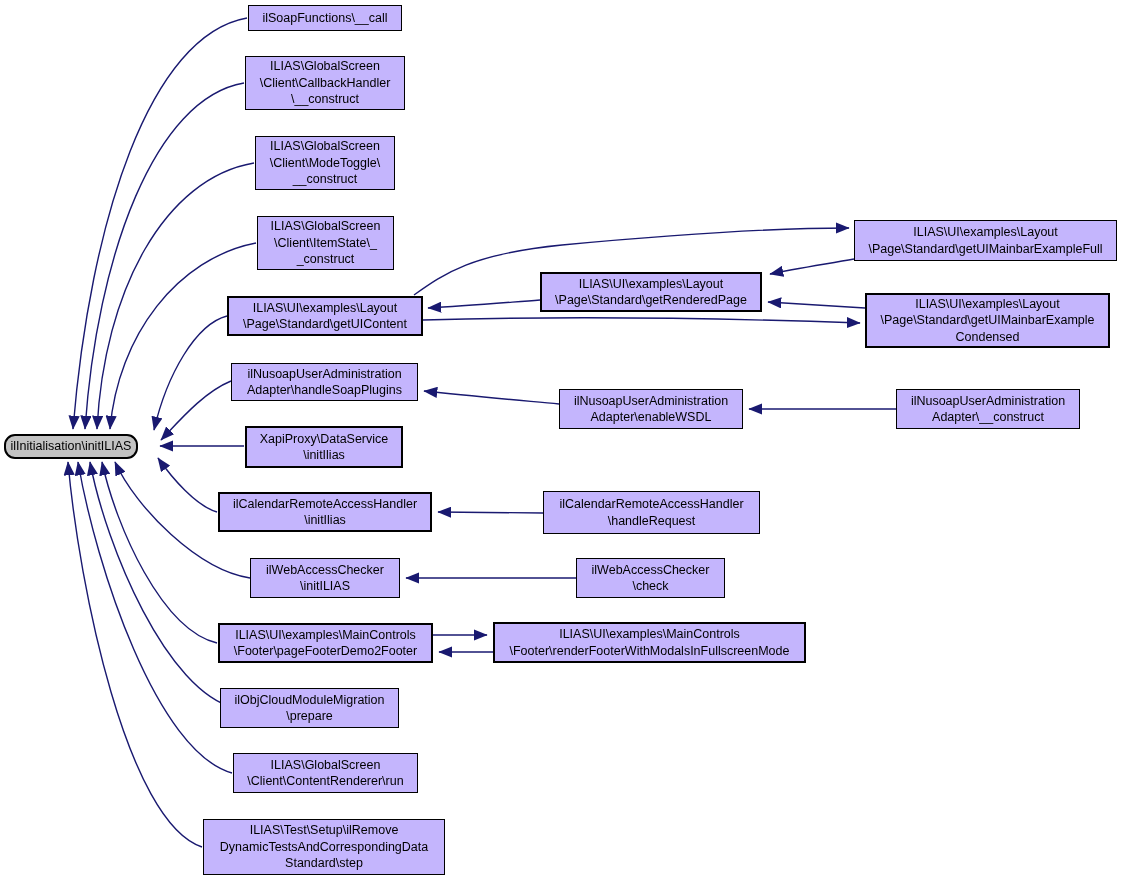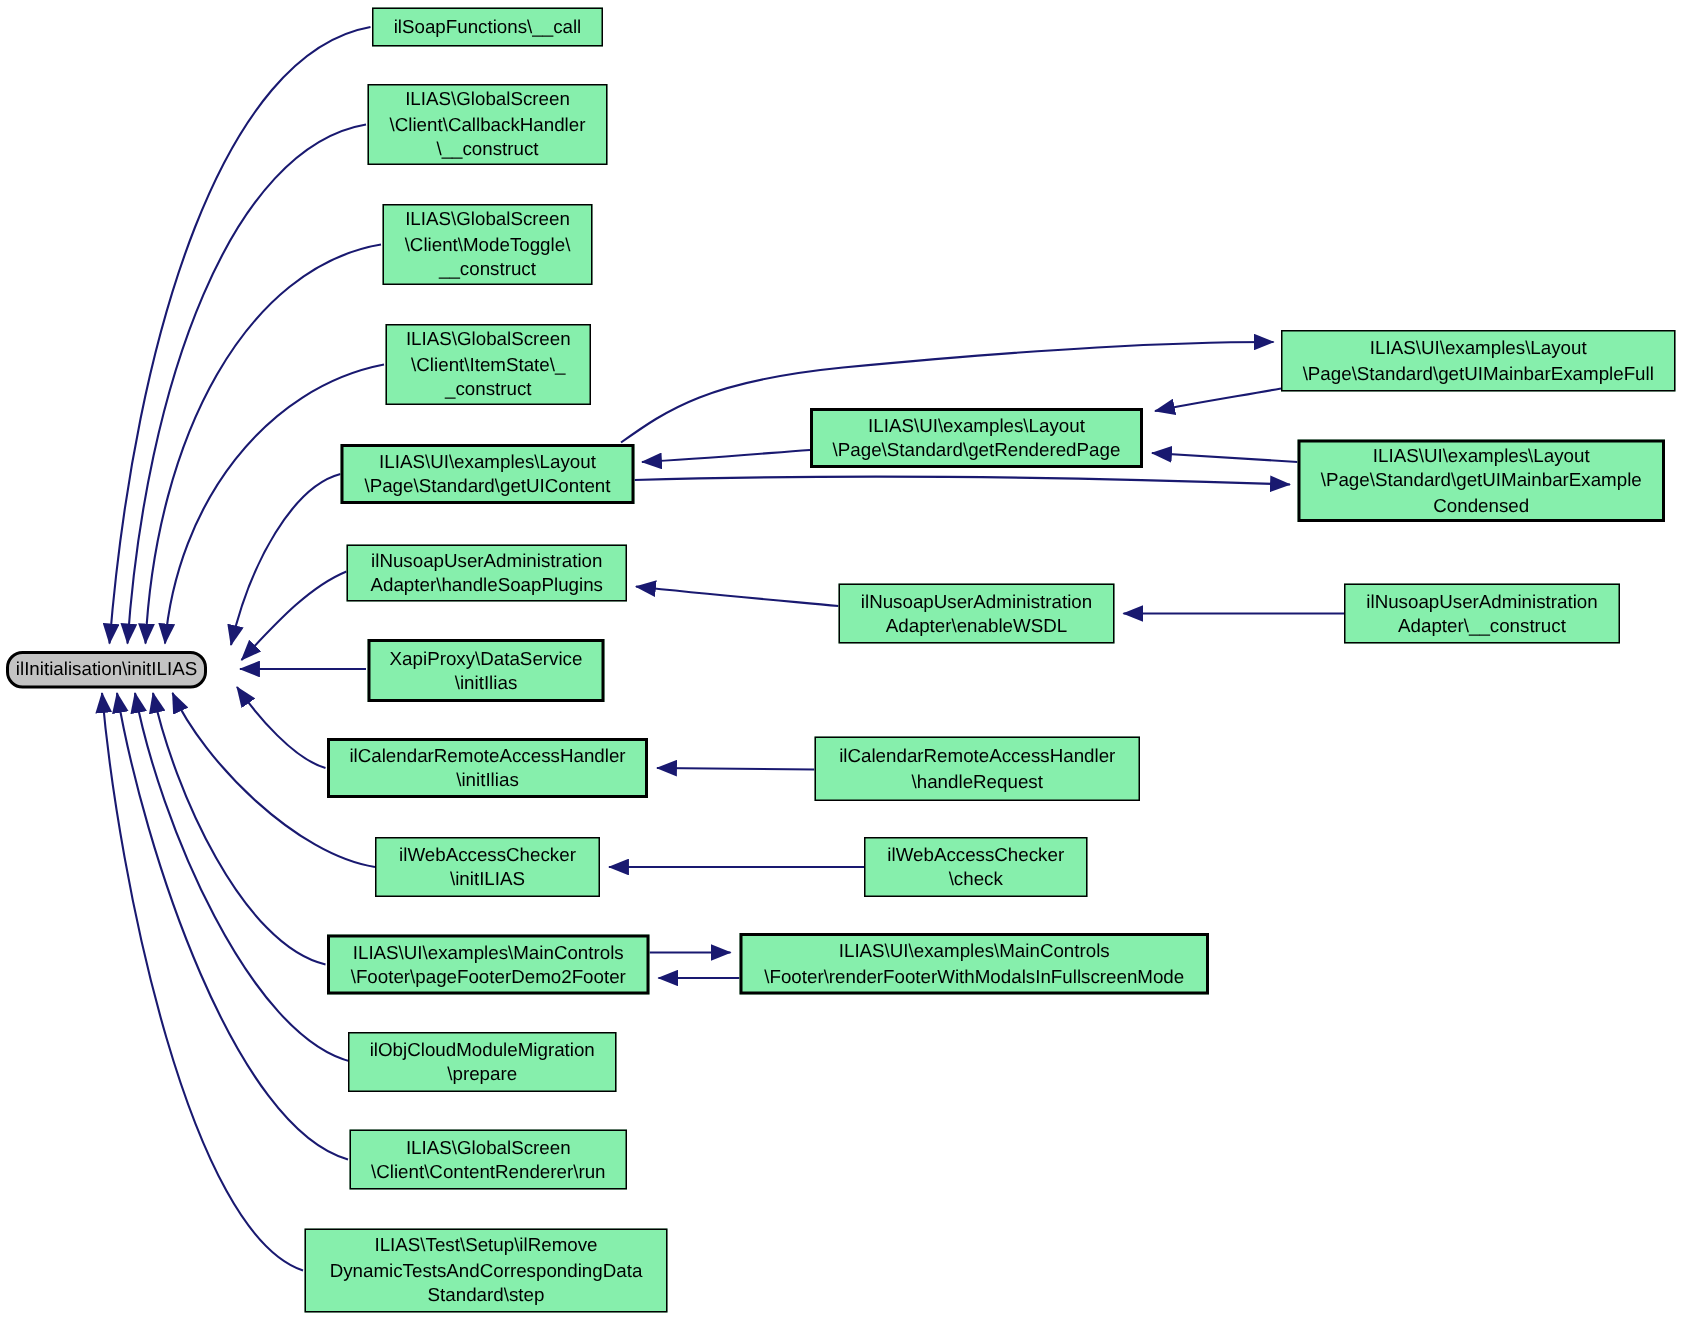--- a/index.html
+++ b/index.html
@@ -10,21 +10,21 @@
     font-family:"Liberation Sans", sans-serif;
     overflow:hidden;
   }
   #edges{position:absolute;left:0;top:0;width:1127px;height:881px;}
   .node{
     position:absolute;
     box-sizing:border-box;
     display:flex;align-items:center;justify-content:center;
     text-align:center;
     white-space:pre-line;
-    background:#86efac;
+    background:#c4b5fd;
     border:1px solid #000000;
     color:#000000;
     font-size:12.5px;
     line-height:16.5px;
   }
   .node.thick{border-width:2px;}
   .node.focus{background:#c3c3c3;border-width:2px;}
   .edge{fill:none;stroke:#191970;stroke-width:1.4;}
 </style>
 </head>
@@ -81,21 +81,21 @@
   <div class="node" style="left:231px; top:363px; width:187px; height:38px;">ilNusoapUserAdministration
 Adapter\handleSoapPlugins</div>
   <div class="node thick" style="left:245px; top:426px; width:158px; height:42px;">XapiProxy\DataService
 \initIlias</div>
   <div class="node thick" style="left:218px; top:492px; width:214px; height:40px;">ilCalendarRemoteAccessHandler
 \initIlias</div>
   <div class="node" style="left:250px; top:558px; width:150px; height:40px;">ilWebAccessChecker
 \initILIAS</div>
   <div class="node thick" style="left:218px; top:623px; width:215px; height:40px;">ILIAS\UI\examples\MainControls
 \Footer\pageFooterDemo2Footer</div>
-  <div class="node" style="left:232px; top:688px; width:179px; height:40px;">ilObjCloudModuleMigration
+  <div class="node" style="left:220px; top:688px; width:179px; height:40px;">ilObjCloudModuleMigration
 \prepare</div>
   <div class="node" style="left:233px; top:753px; width:185px; height:40px;">ILIAS\GlobalScreen
 \Client\ContentRenderer\run</div>
   <div class="node" style="left:203px; top:819px; width:242px; height:56px;">ILIAS\Test\Setup\ilRemove
 DynamicTestsAndCorrespondingData
 Standard\step</div>
 
   <div class="node thick" style="left:540px; top:272px; width:222px; height:40px;">ILIAS\UI\examples\Layout
 \Page\Standard\getRenderedPage</div>
   <div class="node" style="left:854px; top:220px; width:263px; height:41px;">ILIAS\UI\examples\Layout

